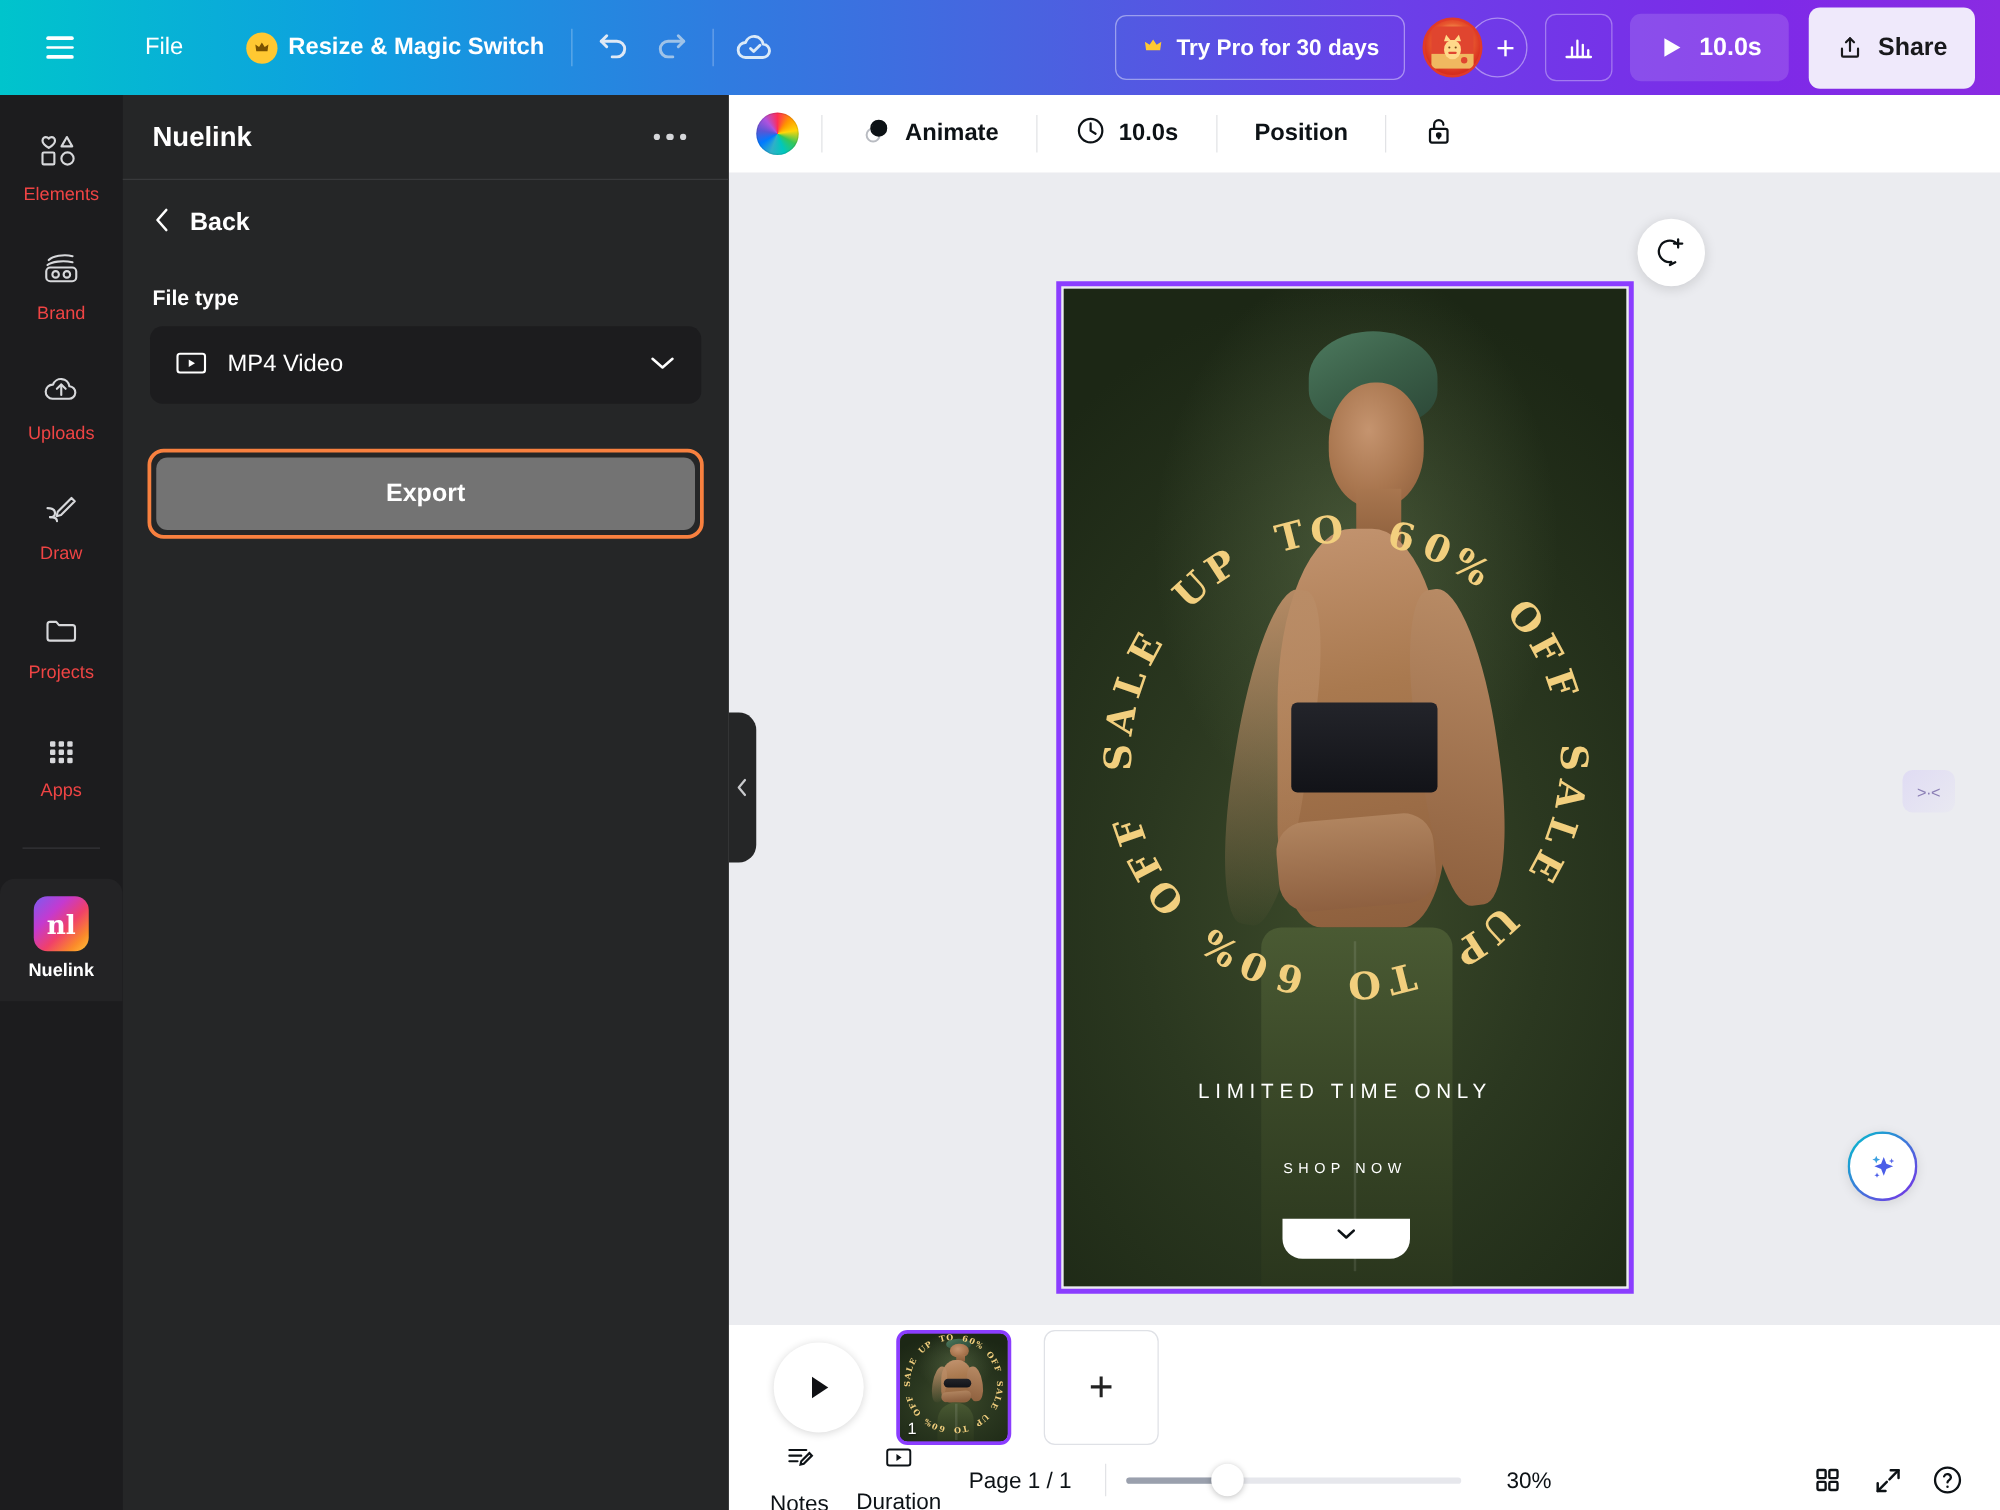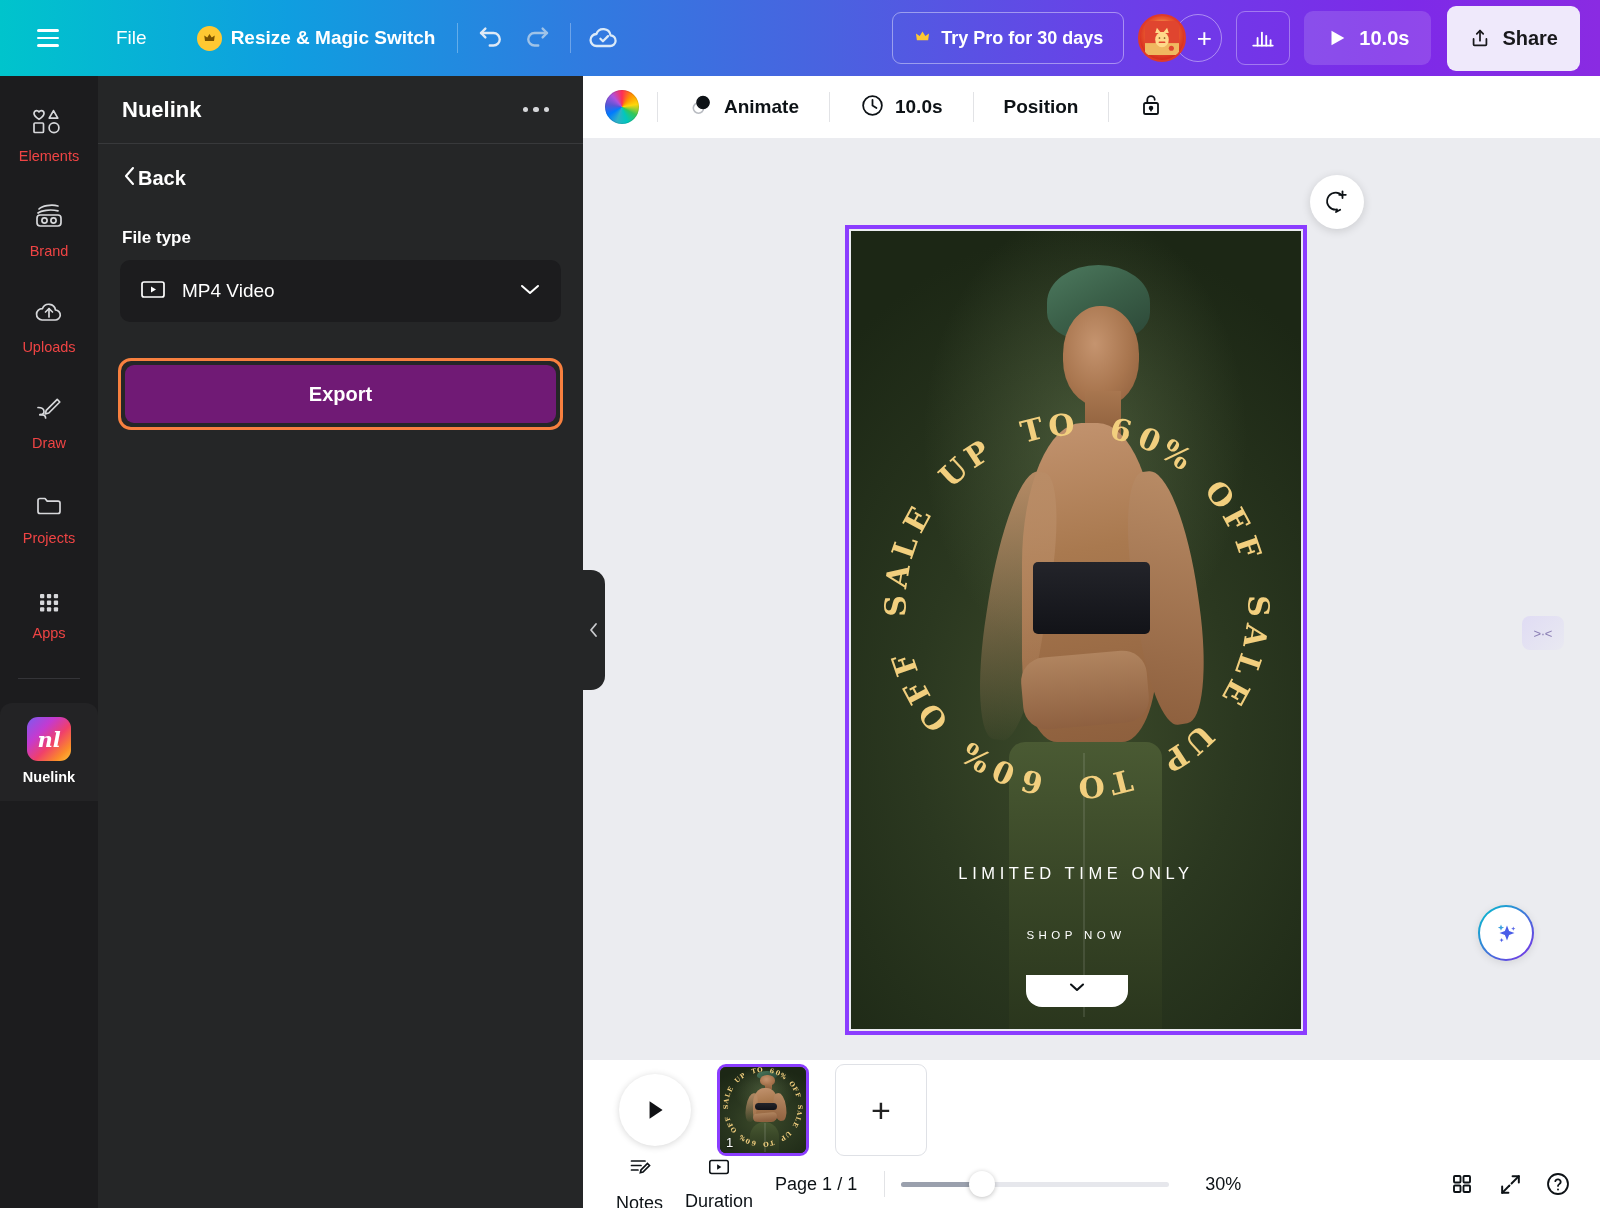--- a/index.html
+++ b/index.html
@@ -71,47 +71,47 @@
     display:flex;flex-direction:column;align-items:center;justify-content:center;gap:7px;
   }
   .rail-item .lbl{ color:#ef4444; font-size:14.5px; }
   .rail-sep{ width:62px;height:1px;background:#343438; margin:8px 0 0 0;}
   .rail-bottom{ margin-top:24px; width:98px; background:#232325; padding:14px 0 16px 0; border-radius:12px 12px 0 0;
      display:flex;flex-direction:column;align-items:center;gap:8px; cursor:pointer;}
   .nl-logo{
     width:44px;height:44px;border-radius:11px;
     background:linear-gradient(135deg,#7b5bf0 0%, #c43ad0 32%, #f0406a 58%, #fb8b2a 82%, #ffc23a 100%);
     display:flex;align-items:center;justify-content:center;
-    color:#fff;font-size:21px;font-family:"DejaVu Serif",serif;font-style:italic;font-weight:600;
+    color:#fff;font-size:21px;font-family:"DejaVu Serif",serif;font-weight:600;
   }
   .rail-bottom .lbl{ color:#fff;font-size:14.5px;font-weight:600;}
 
   
   .panel{
     position:absolute; left:98px; top:76px; width:485px; height:1132px;
     background:#252627; z-index:25;
   }
   .panel-head{
     height:68px; display:flex;align-items:center;justify-content:space-between;
     padding:0 24px 0 24px; border-bottom:1px solid #38393b;
   }
   .panel-title{ color:#fff; font-size:22px; font-weight:600; }
   .dots{ display:flex; gap:5px; padding:10px; cursor:pointer; }
   .dots i{ width:5.5px;height:5.5px;border-radius:50%;background:#d6d7da;display:block;}
-  .back-row{ display:flex;align-items:center;padding:20px 24px 6px 24px; cursor:pointer;}
+  .back-row{ display:flex;align-items:center;gap:14px; padding:20px 24px 6px 24px; cursor:pointer;}
   .back-row .lbl{ color:#fff;font-size:20px;font-weight:600;}
   .ft-label{ color:#fff;font-size:17px;font-weight:700; padding:30px 24px 12px 24px;}
   .select{
     margin:0 22px; height:62px; background:#1c1c1e; border-radius:10px;
     display:flex;align-items:center; padding:0 20px; cursor:pointer; gap:16px;
   }
   .select .val{ color:#fff;font-size:19px; flex:1 1 auto;}
   .export-wrap{ margin:36px 20px 0 20px; padding:4px; border:3px solid #f8803f; border-radius:13px; }
   .export-btn{
-    height:58px; width:100%; background:#701a75; border-radius:9px; border:none;
+    height:58px; width:100%; background:#737373; border-radius:9px; border:none;
     color:#fff; font-size:20px; font-weight:700; cursor:pointer;
     display:flex;align-items:center;justify-content:center;
   }
 
   
   .panel-handle{
     position:absolute; left:583px; top:570px; width:22px; height:120px;
     background:#252627; border-radius:0 14px 14px 0; z-index:26;
     display:flex;align-items:center;justify-content:center; cursor:pointer;
   }

